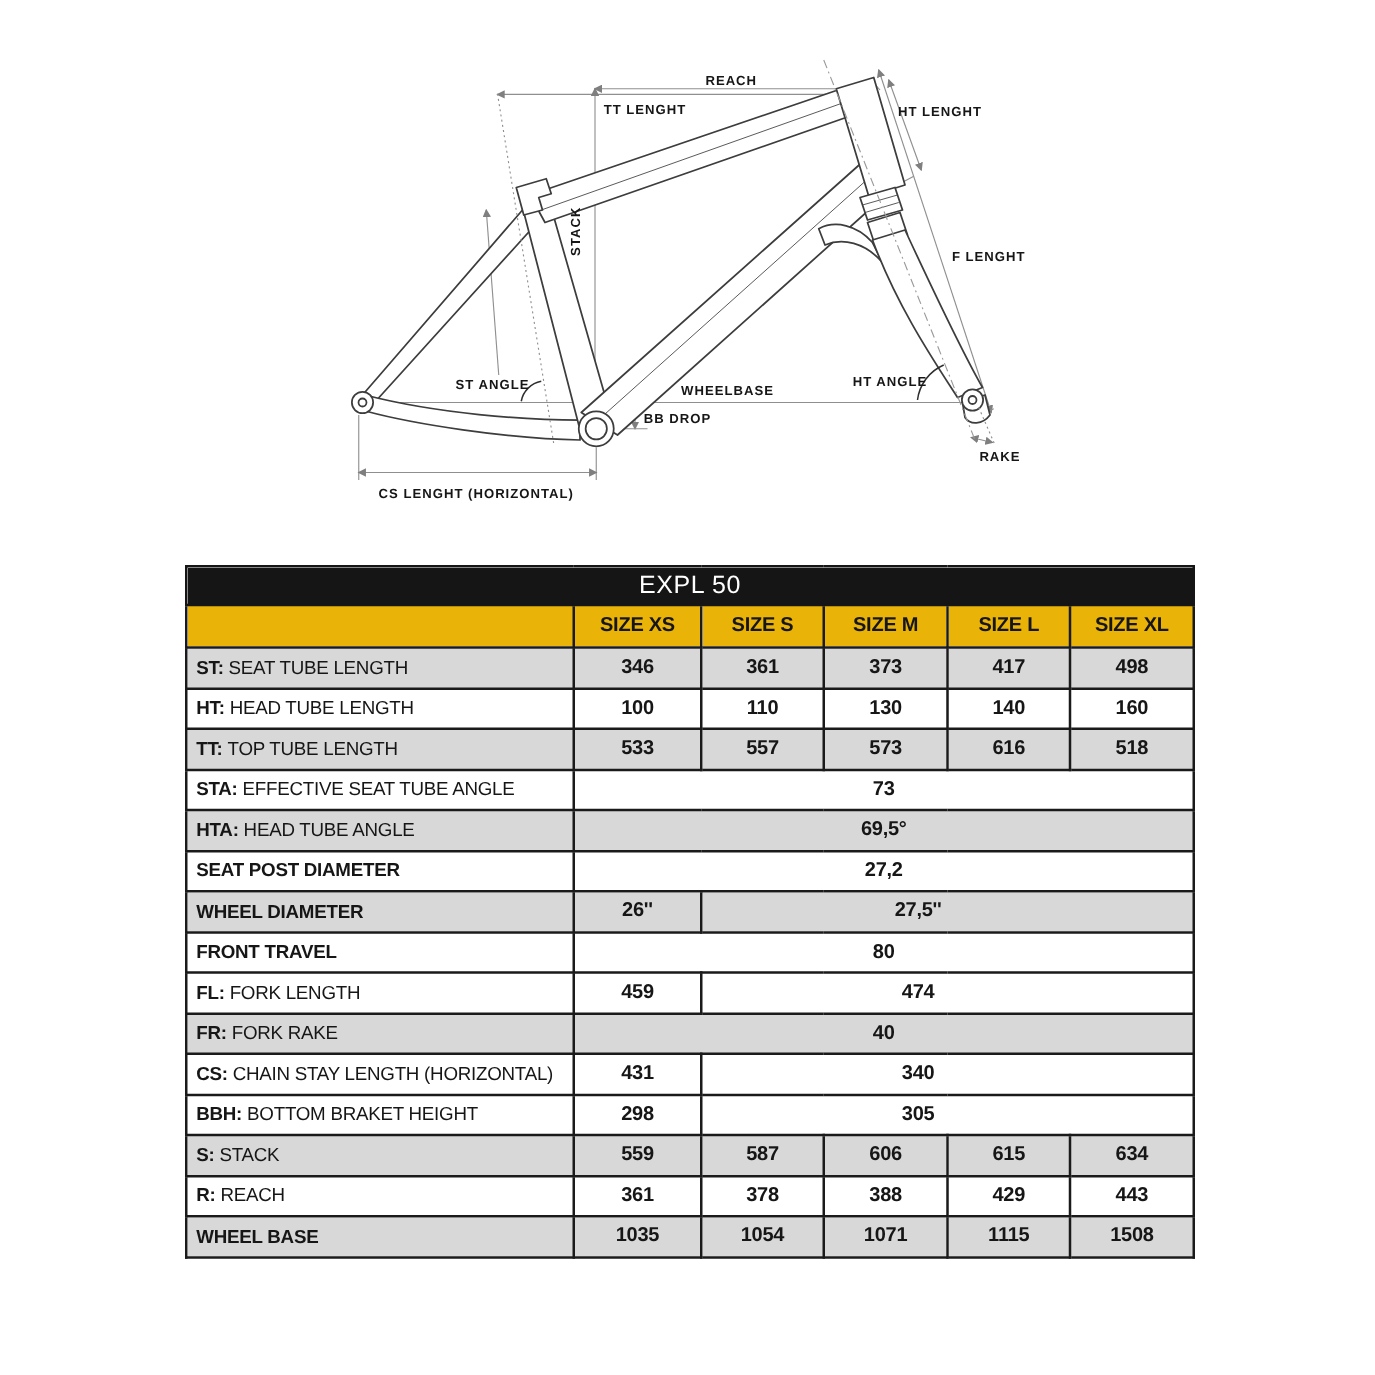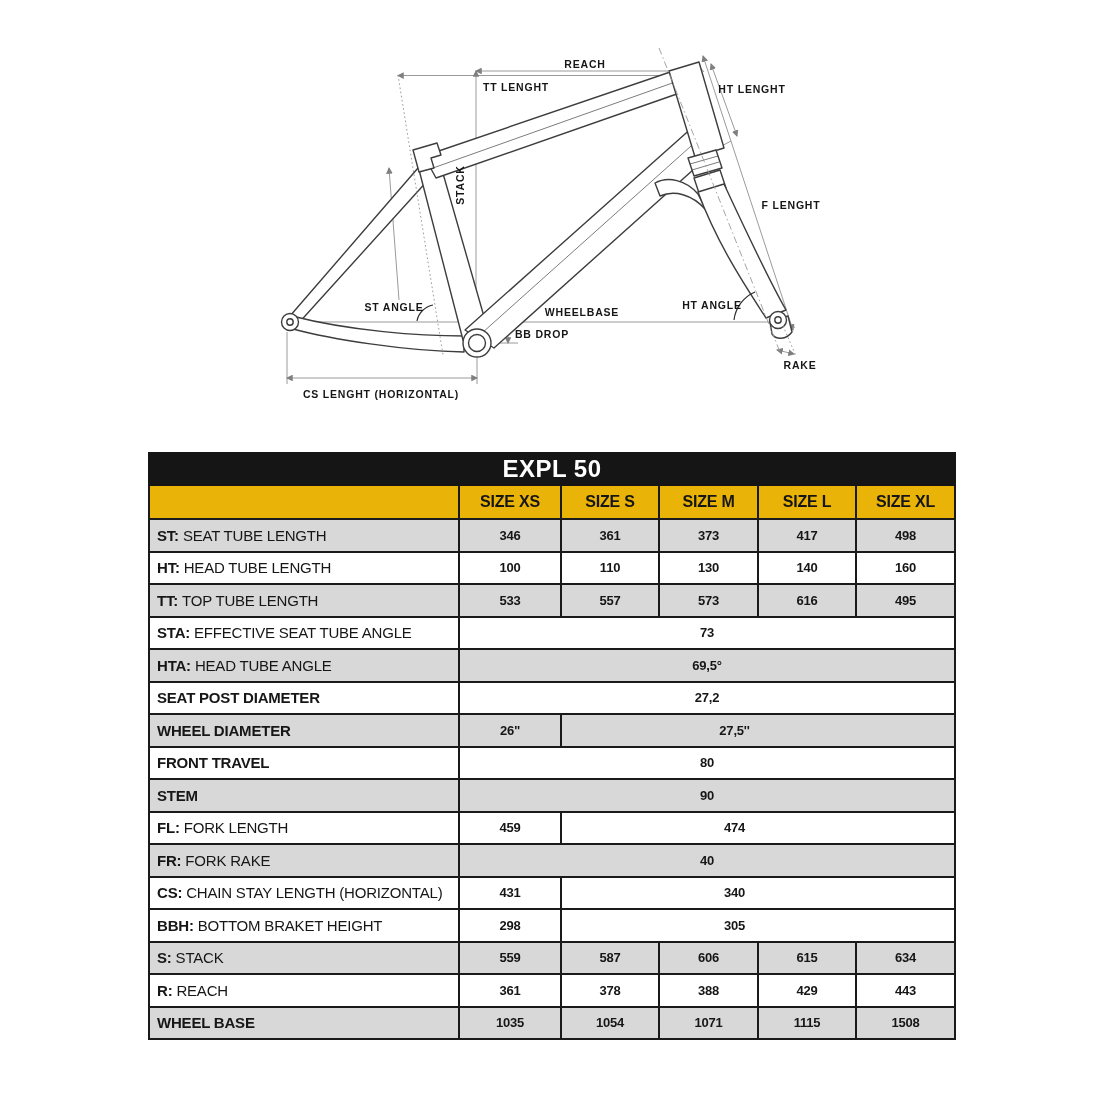--- a/index.html
+++ b/index.html
@@ -20,29 +20,29 @@
   .dim-axis{stroke:#9a9a9a;stroke-width:0.9;fill:none;stroke-dasharray:7 3 1.5 3;}
   .arc{stroke:#2e2e2e;stroke-width:1.2;fill:none;}
   .dlabel{font-family:"Liberation Sans",sans-serif;font-size:10.5px;font-weight:700;
           letter-spacing:.8px;fill:var(--label-text);text-anchor:middle;}
   
   .table-wrap{position:absolute;left:148px;top:452px;width:806px;}
   table.spec{border-collapse:collapse;width:806px;table-layout:fixed;}
   table.spec th,table.spec td{border:2px solid var(--border);overflow:hidden;white-space:nowrap;}
   tr.title-row th{
     background:var(--header-bg);color:var(--header-text);border:2px solid var(--header-bg);
-    height:27px;font-size:24px;font-weight:700;letter-spacing:.5px;text-align:center;
+    height:27px;font-size:20px;font-weight:400;letter-spacing:.5px;text-align:center;
   }
   tr.head-row th{height:30px;background:#eab308;font-size:16px;font-weight:700;text-align:center;letter-spacing:-0.2px;}
   tbody td{height:28.5px;background:var(--row-white);font-size:15px;}
   tbody tr.shaded td{background:var(--row-shade);}
   td.lbl{text-align:left;padding-left:7px;font-weight:400;letter-spacing:-0.2px;}
   td.lbl b{font-weight:700;text-align:center;}
   td.lbl.allbold{font-weight:700;}
-  td.val{text-align:center;font-weight:700;font-size:13px;letter-spacing:-0.2px;}
+  td.val{text-align:center;font-weight:700;font-size:16px;letter-spacing:-0.2px;}
   td.val.span4{padding-right:48px;}
 </style>
 </head>
 <body>
 
 <svg class="diagram-svg" width="600" height="400" viewBox="250 30 600 400" xmlns="http://www.w3.org/2000/svg">
   <defs>
     <marker id="arr" viewBox="0 0 10 10" refX="8.5" refY="5" markerWidth="7.5" markerHeight="7.5" orient="auto-start-reverse">
       <path d="M0,0 L10,5 L0,10 z" fill="#7f7f7f"></path>
     </marker>
@@ -152,21 +152,21 @@
           <td class="val">130</td>
           <td class="val">140</td>
           <td class="val">160</td>
         </tr>
         <tr class="shaded">
           <td class="lbl"><b>TT: </b>TOP TUBE LENGTH</td>
           <td class="val">533</td>
           <td class="val">557</td>
           <td class="val">573</td>
           <td class="val">616</td>
-          <td class="val">495</td>
+          <td class="val">518</td>
         </tr>
         <tr>
           <td class="lbl"><b>STA: </b>EFFECTIVE SEAT TUBE ANGLE</td>
           <td class="val" colspan="5">73</td>
         </tr>
         <tr class="shaded">
           <td class="lbl"><b>HTA: </b>HEAD TUBE ANGLE</td>
           <td class="val" colspan="5">69,5°</td>
         </tr>
         <tr>
@@ -174,24 +174,20 @@
           <td class="val" colspan="5">27,2</td>
         </tr>
         <tr class="shaded">
           <td class="lbl allbold">WHEEL DIAMETER</td>
           <td class="val">26''</td>
           <td class="val span4" colspan="4">27,5''</td>
         </tr>
         <tr>
           <td class="lbl allbold">FRONT TRAVEL</td>
           <td class="val" colspan="5">80</td>
-        </tr>
-        <tr class="shaded">
-          <td class="lbl allbold">STEM</td>
-          <td class="val" colspan="5">90</td>
         </tr>
         <tr>
           <td class="lbl"><b>FL: </b>FORK LENGTH</td>
           <td class="val">459</td>
           <td class="val span4" colspan="4">474</td>
         </tr>
         <tr class="shaded">
           <td class="lbl"><b>FR: </b>FORK RAKE</td>
           <td class="val" colspan="5">40</td>
         </tr>

